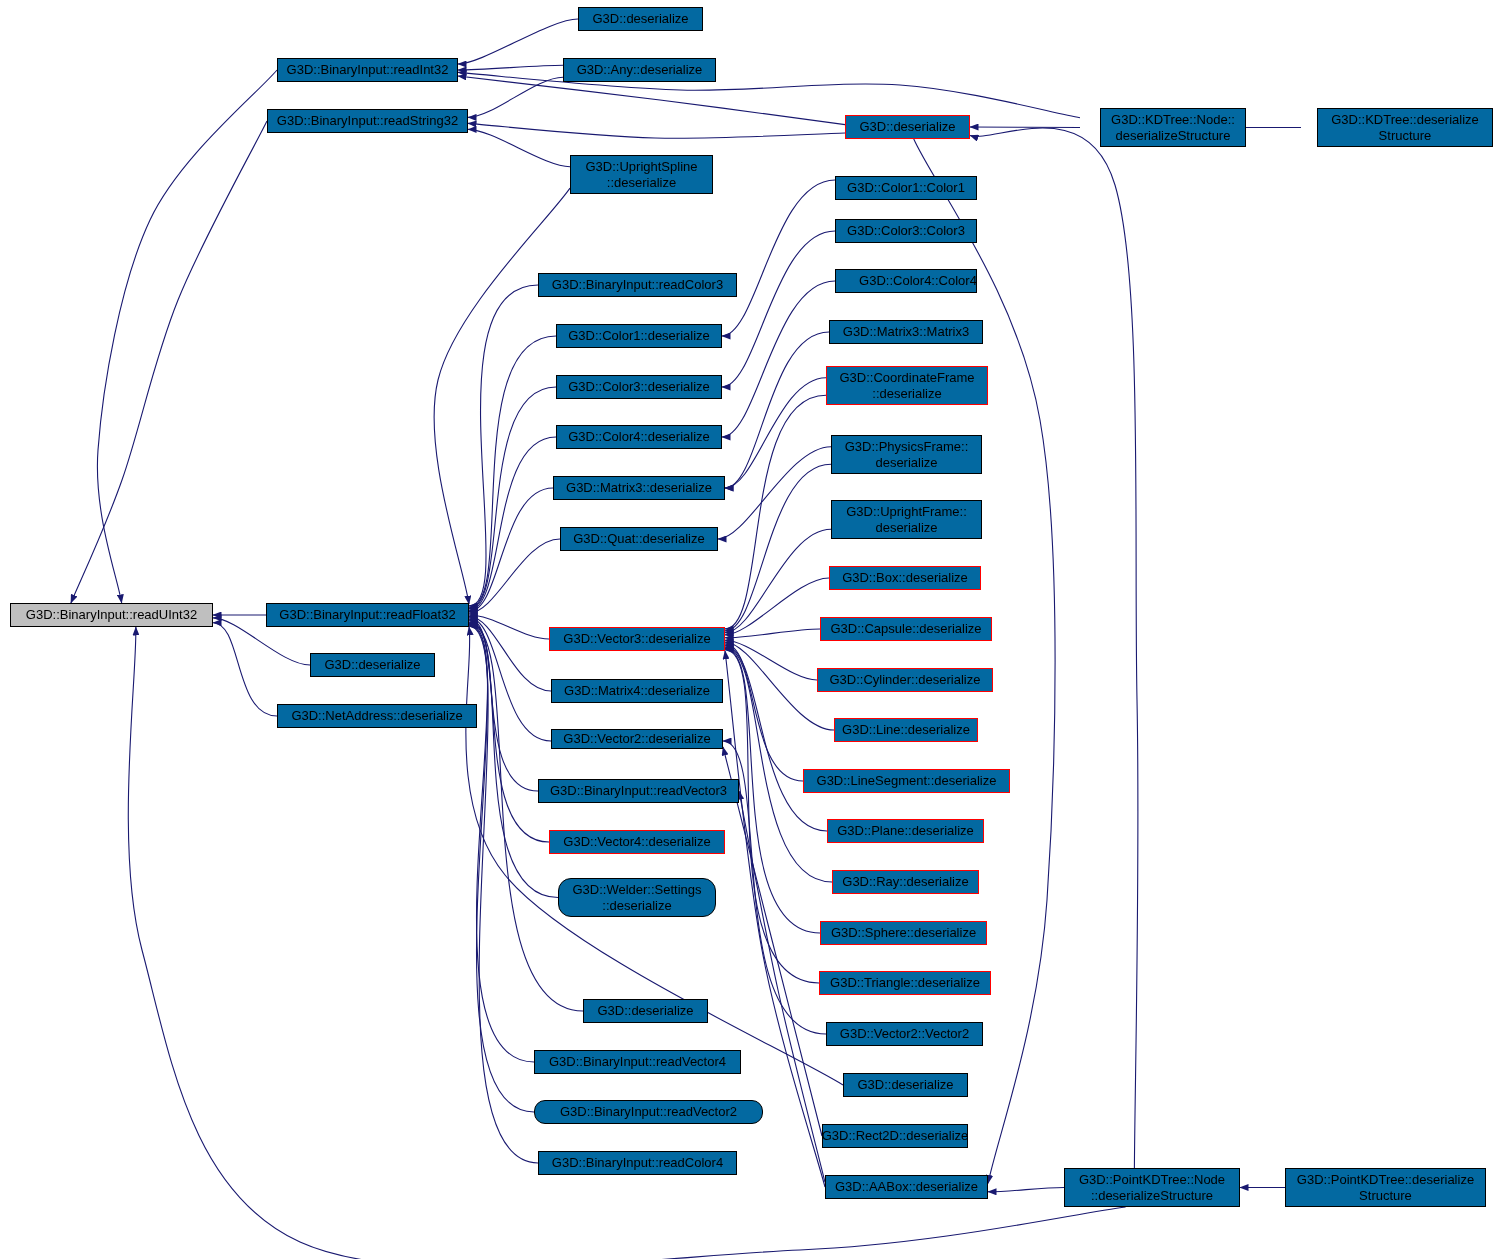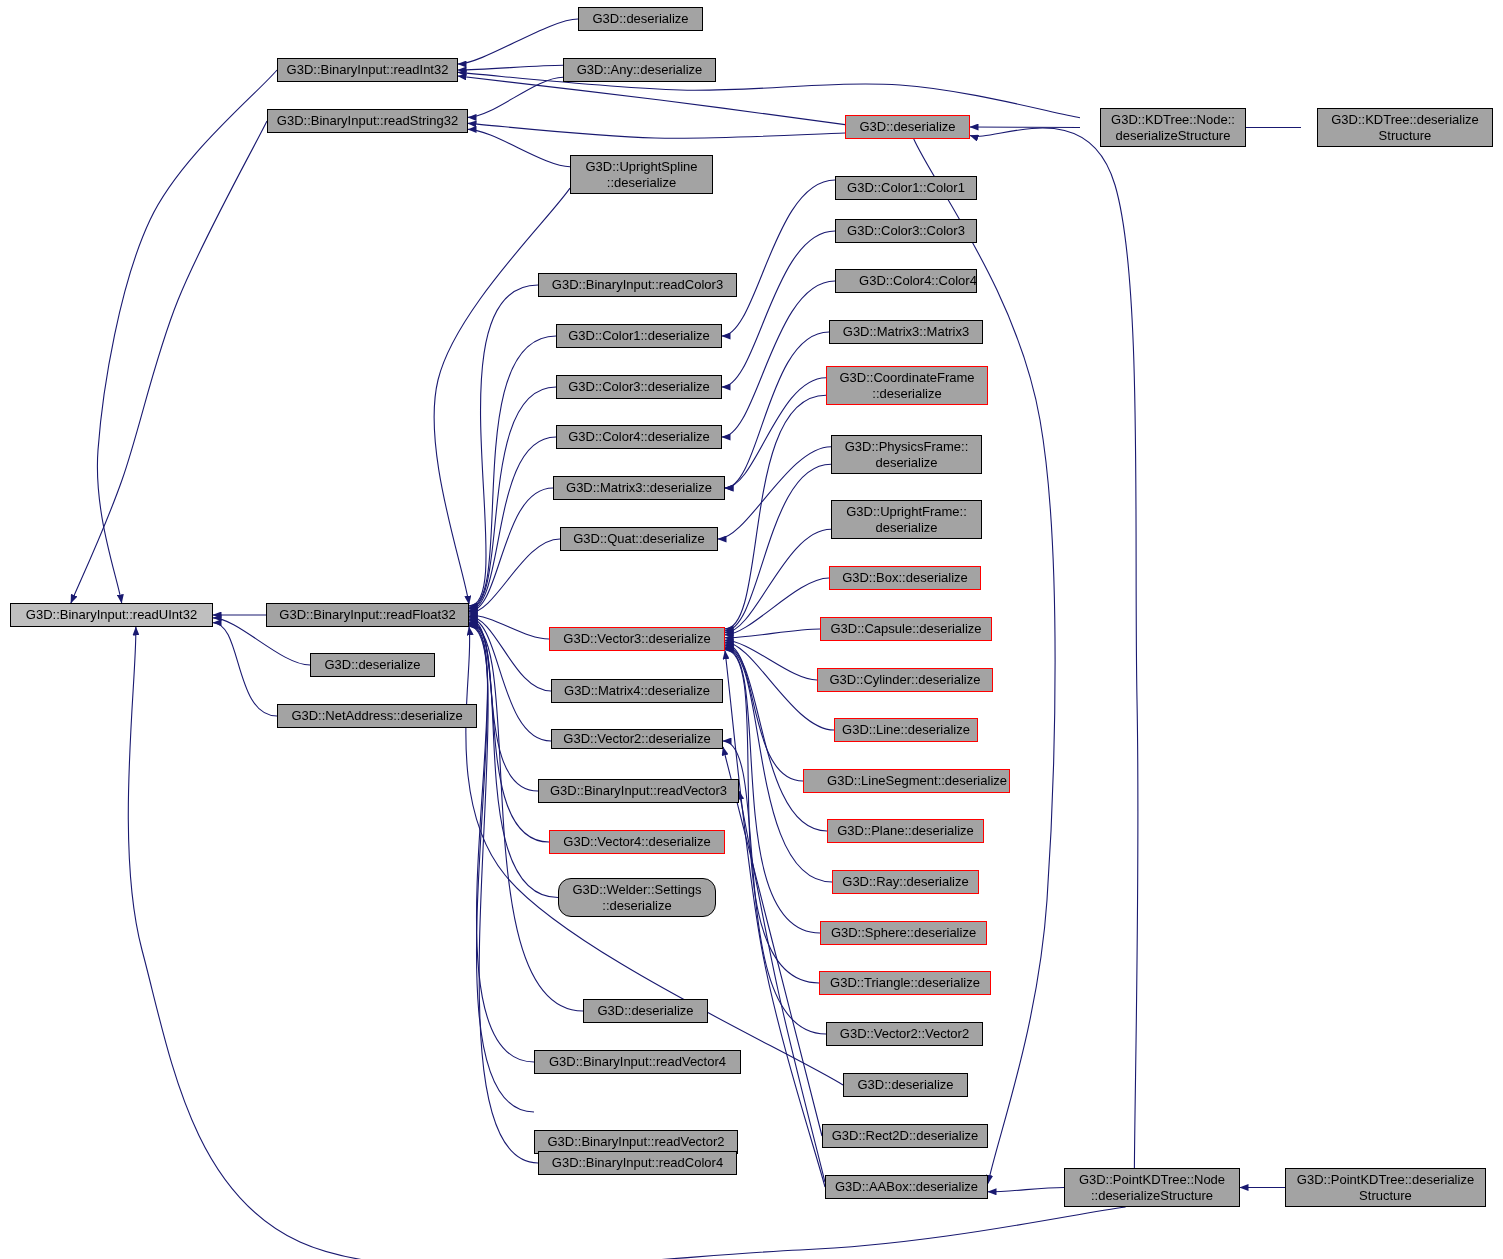--- a/index.html
+++ b/index.html
@@ -2,21 +2,21 @@
 <html><head>
 <meta charset="utf-8">
 <style>
   html,body{margin:0;padding:0;background:#ffffff;}
   #caller-graph{position:relative;width:1503px;height:1259px;background:#ffffff;overflow:hidden;
     font-family:"Liberation Sans", sans-serif;}
   #edge-layer{position:absolute;left:0;top:0;width:1503px;height:1259px;}
   #nodes-layer{position:absolute;left:0;top:0;width:1503px;height:1259px;}
   .edge{fill:none;stroke:#191970;stroke-width:1.1px;}
   .node{position:absolute;box-sizing:border-box;display:flex;align-items:center;justify-content:center;
-    background:#a3a3a3;border:1px solid #000000;color:#000000;font-size:13px;line-height:1.2;
+    background:#0369a1;border:1px solid #000000;color:#000000;font-size:13px;line-height:1.2;
     text-align:center;cursor:pointer;}
   .node span{white-space:pre-line;padding:0 2px;}
   .node.red{border-color:#ff0000;}
   .node.highlight{background:#bfbfbf;cursor:default;}
 </style>
 </head>
 <body>
 
 <div id="caller-graph">
   <svg id="edge-layer" width="1503" height="1259" viewBox="0 0 1503 1259">
@@ -144,21 +144,21 @@
       <div class="node" style="left: 558px; top: 878px; width: 158px; height: 39px; border-radius: 13px;">
         <span>G3D::Welder::Settings
 ::deserialize</span>
       </div>
       <div class="node" style="left: 583px; top: 999px; width: 125px; height: 24px;">
         <span>G3D::deserialize</span>
       </div>
       <div class="node" style="left: 534px; top: 1050px; width: 207px; height: 24px;">
         <span>G3D::BinaryInput::readVector4</span>
       </div>
-      <div class="node" style="left: 534px; top: 1130px; width: 204px; height: 24px;">
+      <div class="node" style="left: 534px; top: 1100px; width: 229px; height: 24px; border-radius: 11px;">
         <span>G3D::BinaryInput::readVector2</span>
       </div>
       <div class="node" style="left: 538px; top: 1151px; width: 199px; height: 24px;">
         <span>G3D::BinaryInput::readColor4</span>
       </div>
       <div class="node" style="left: 310px; top: 653px; width: 125px; height: 24px;">
         <span>G3D::deserialize</span>
       </div>
       <div class="node" style="left: 277px; top: 704px; width: 200px; height: 24px;">
         <span>G3D::NetAddress::deserialize</span>
@@ -195,42 +195,42 @@
       </div>
       <div class="node red" style="left: 820px; top: 617px; width: 172px; height: 24px;">
         <span>G3D::Capsule::deserialize</span>
       </div>
       <div class="node red" style="left: 817px; top: 668px; width: 176px; height: 24px;">
         <span>G3D::Cylinder::deserialize</span>
       </div>
       <div class="node red" style="left: 834px; top: 718px; width: 144px; height: 24px;">
         <span>G3D::Line::deserialize</span>
       </div>
-      <div class="node red" style="left: 803px; top: 769px; width: 207px; height: 24px; justify-content: flex-end;">
+      <div class="node red" style="left: 803px; top: 769px; width: 207px; height: 24px;">
         <span>G3D::LineSegment::deserialize</span>
       </div>
       <div class="node red" style="left: 827px; top: 819px; width: 157px; height: 24px;">
         <span>G3D::Plane::deserialize</span>
       </div>
       <div class="node red" style="left: 832px; top: 870px; width: 147px; height: 24px;">
         <span>G3D::Ray::deserialize</span>
       </div>
       <div class="node red" style="left: 820px; top: 921px; width: 167px; height: 24px;">
         <span>G3D::Sphere::deserialize</span>
       </div>
       <div class="node red" style="left: 819px; top: 971px; width: 172px; height: 24px;">
         <span>G3D::Triangle::deserialize</span>
       </div>
       <div class="node" style="left: 826px; top: 1022px; width: 157px; height: 24px;">
         <span>G3D::Vector2::Vector2</span>
       </div>
       <div class="node" style="left: 843px; top: 1073px; width: 125px; height: 24px;">
         <span>G3D::deserialize</span>
       </div>
-      <div class="node" style="left: 822px; top: 1124px; width: 166px; height: 24px;">
+      <div class="node" style="left: 822px; top: 1124px; width: 146px; height: 24px;">
         <span>G3D::Rect2D::deserialize</span>
       </div>
       <div class="node" style="left: 825px; top: 1175px; width: 163px; height: 24px;">
         <span>G3D::AABox::deserialize</span>
       </div>
       <div class="node" style="left: 1080px; top: 108px; width: 146px; height: 39px; margin-left: 20px;">
         <span>G3D::KDTree::Node::
 deserializeStructure</span>
       </div>
       <div class="node" style="left: 1301px; top: 108px; width: 176px; height: 39px; margin-left: 16px;">

